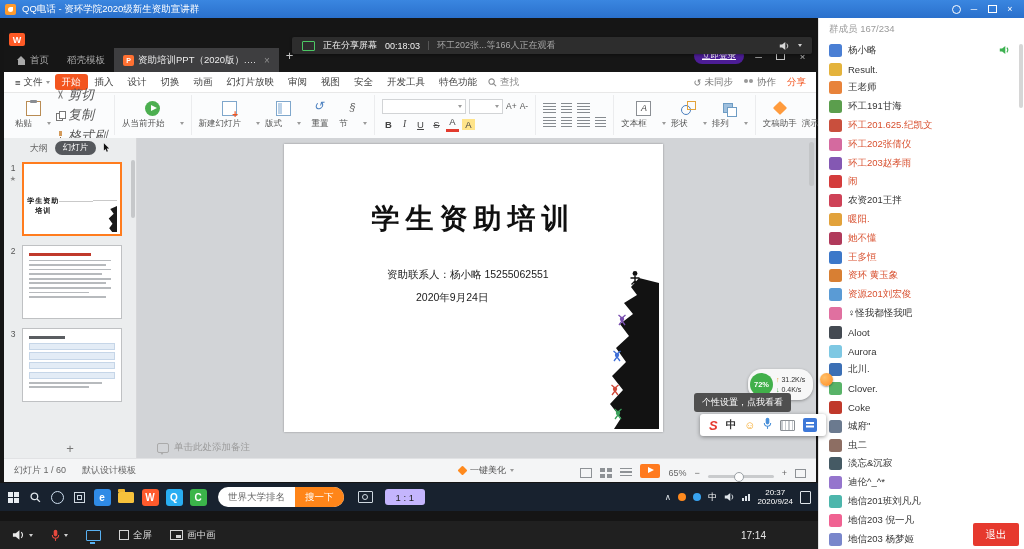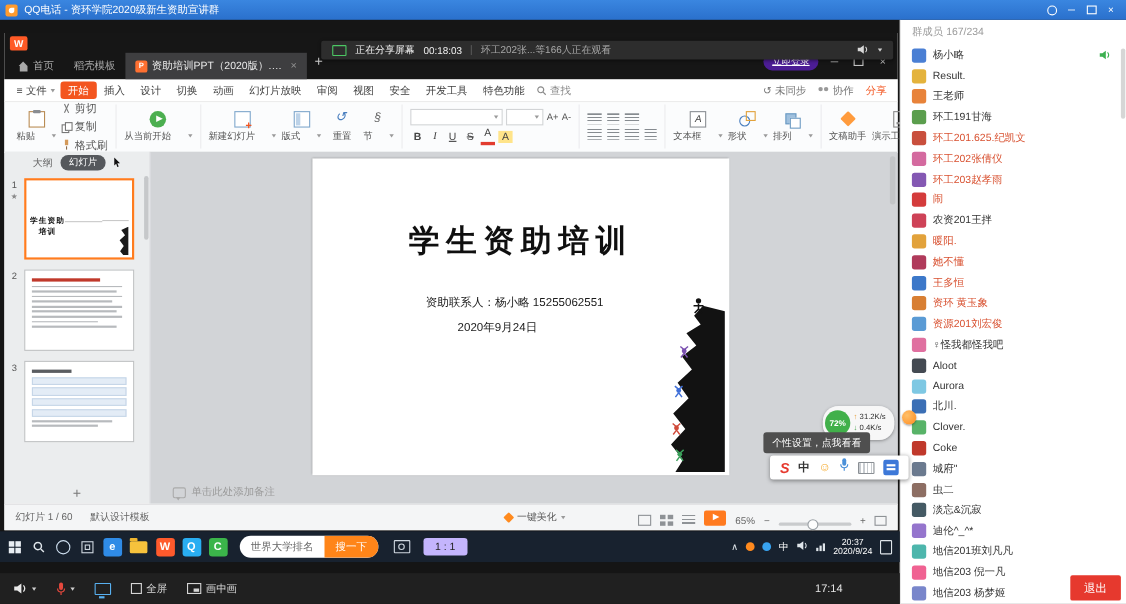--- a/index.html
+++ b/index.html
@@ -51,21 +51,21 @@
   .peopleic::before,.peopleic::after{content:"";position:absolute;top:1px;width:4px;height:4px;border-radius:50%;background:#999;}
   .peopleic::before{left:0;} .peopleic::after{left:5px;}
   .crt{width:0;height:0;border-left:2.5px solid transparent;border-right:2.5px solid transparent;border-top:3px solid #9a9a9a;display:inline-block;}
   .crt.w{border-top-color:#cfcfcf;}
   
   #ribbon{height:46px;background:#fbfcfd;border-bottom:1px solid #e2e3e5;display:flex;align-items:stretch;padding:2px 4px 3px;box-sizing:border-box;}
   .rgroup{display:flex;align-items:center;gap:5px;padding:0 7px;border-right:1px solid #ebecee;}
   .bigbtn{display:flex;flex-direction:column;align-items:center;justify-content:center;gap:2px;font-size:8.5px;color:#565656;min-width:28px;white-space:nowrap;}
   .cap{display:flex;align-items:center;gap:15px;}
   .ministack{display:flex;flex-direction:column;justify-content:center;gap:2.5px;}
-  .mini{display:flex;align-items:center;gap:3px;font-size:10px;color:#565656;white-space:nowrap;}
+  .mini{display:flex;align-items:center;gap:3px;font-size:13px;color:#565656;white-space:nowrap;font-style:italic;}
   .ic{width:15px;height:15px;position:relative;display:block;}
   .ic-paste{border:1px solid #b98c54;background:#fff;box-sizing:border-box;}
   .ic-paste::before{content:"";position:absolute;left:3px;top:-2px;width:7px;height:3px;background:#8a8d92;border-radius:1px;}
   .ic-play{border-radius:50%;background:#4caf50;}
   .ic-play::before{content:"";position:absolute;left:5.5px;top:4px;border-left:6px solid #fff;border-top:3.5px solid transparent;border-bottom:3.5px solid transparent;}
   .ic-newslide{border:1px solid #7fa7cc;background:#fff;box-sizing:border-box;}
   .ic-newslide::after{content:"+";position:absolute;right:-2px;bottom:-5px;color:#f3551f;font-size:10px;font-weight:bold;}
   .ic-layout{border:1px solid #7fa7cc;background:#fff;box-sizing:border-box;}
   .ic-layout::before{content:"";position:absolute;left:1px;top:1px;bottom:1px;width:4px;background:#bcd2e8;}
   .ic-reset::before{content:"↺";position:absolute;left:1px;top:-2px;font-size:12px;color:#4a7fbf;}

